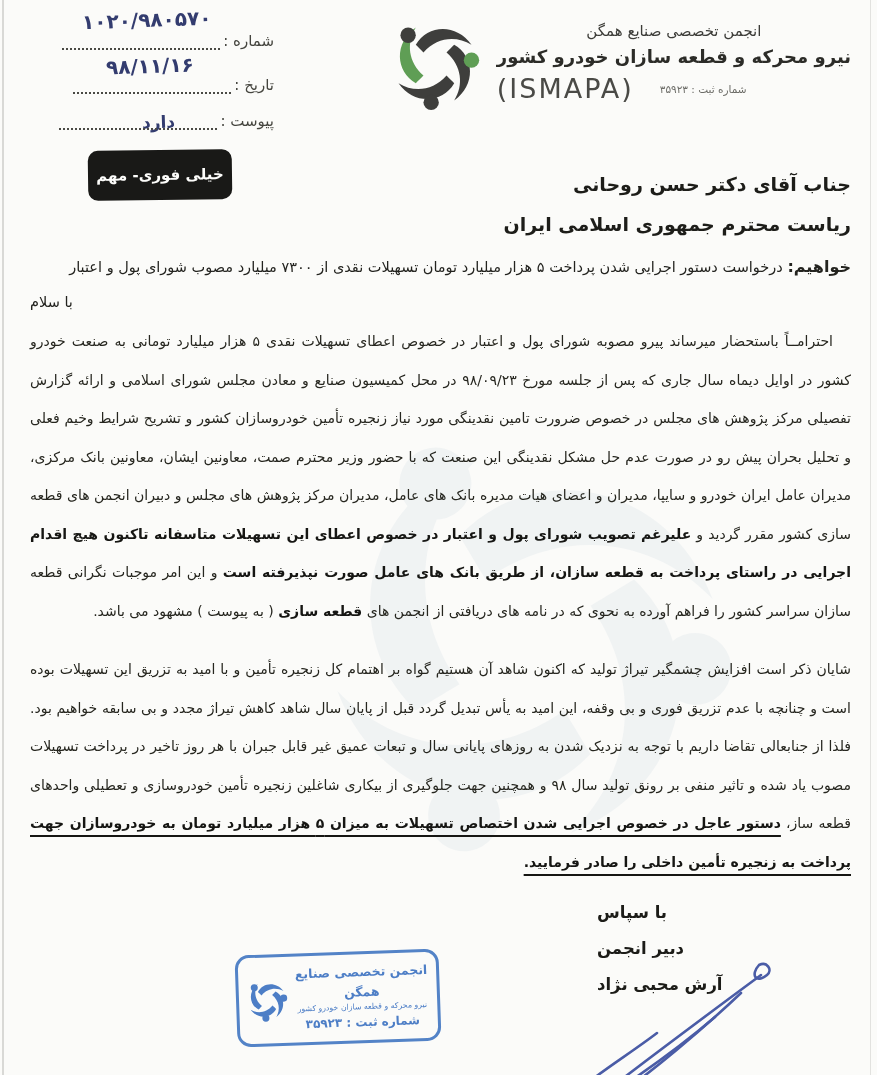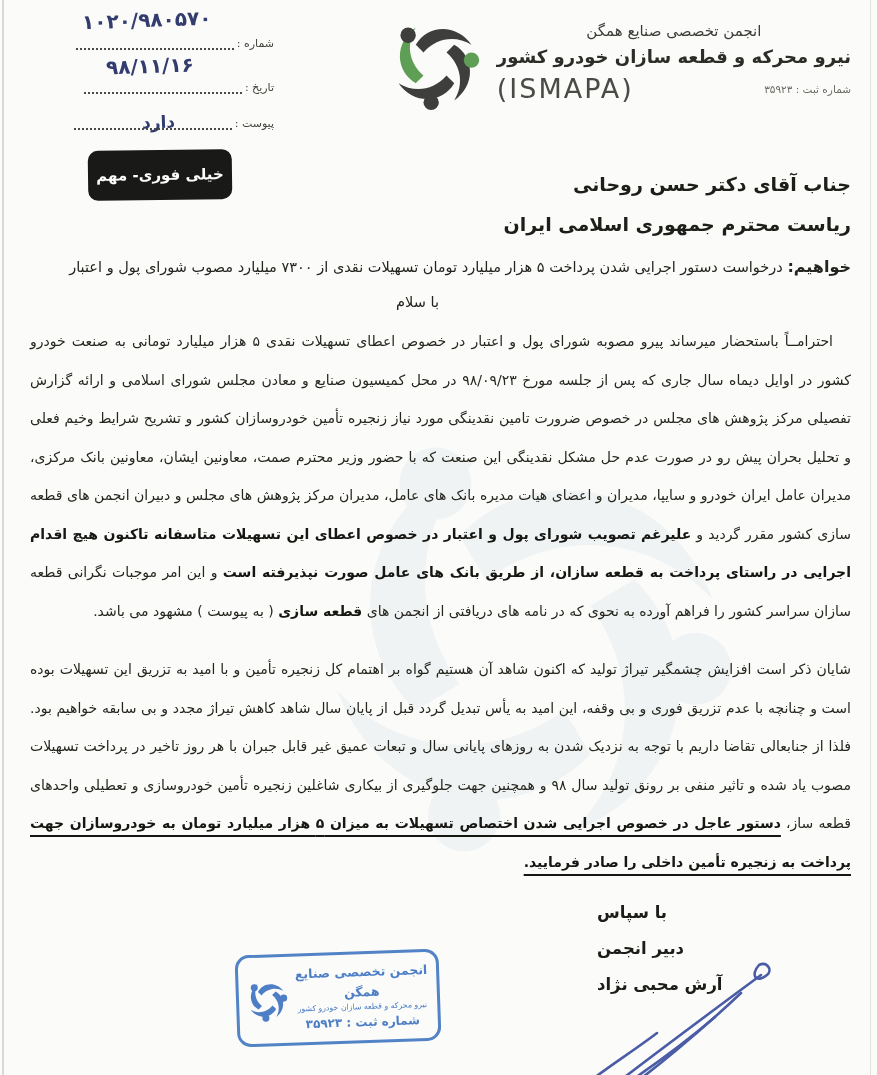--- a/index.html
+++ b/index.html
@@ -16,52 +16,52 @@
   .watermark { position:absolute; left:300px; top:420px; width:450px; height:450px;
                opacity:.08; transform:rotate(14deg); z-index:0; }
 
   .content { position:relative; z-index:1; padding:0 26px 0 30px; }
 
   
   .letterhead { position:relative; height:146px; }
   .meta-block { position:absolute; right:auto; left:34px; top:12px; width:212px; }
   .meta-row { position:relative; height:44px; }
   .meta-line { position:absolute; bottom:6px; right:0; display:flex; align-items:flex-end; direction:rtl; }
-  .meta-label { font-size:11px; color:#45453f; white-space:nowrap; padding-right:2px; }
+  .meta-label { font-size:15px; color:#45453f; white-space:nowrap; padding-right:2px; }
   .meta-dots  { display:inline-block; width:158px; border-bottom:2px dotted #4a4a45; height:4px; margin-right:3px; }
   .hand { position:absolute; color:#333c6f; font-size:20px; font-weight:bold;
           letter-spacing:1px; transform:rotate(-2deg); white-space:nowrap; }
   .hand-number { left:18px; top:-4px; }
   .hand-date   { left:42px; top:-2px; }
   .hand-attach { left:78px; top:12px; font-size:17px; }
   .meta-row.attach { height:36px; }
 
   .org-block { position:absolute; top:16px; right:0; display:flex; flex-direction:row; align-items:flex-start; }
   .org-text { text-align:center; padding-top:6px; }
   .org-line1 { font-size:15px; color:#3c3c38; letter-spacing:.5px; }
   .org-line2 { font-size:18px; font-weight:bold; color:#2c2c28; margin-top:6px; }
-  .org-row3 { display:flex; flex-direction:row-reverse; align-items:center; justify-content:space-between; margin-top:6px; gap:26px; }
+  .org-row3 { display:flex; flex-direction:row-reverse; align-items:center; justify-content:flex-start; margin-top:6px; gap:26px; }
   .org-acronym { font-size:27px; color:#4a4a46; letter-spacing:2px; direction:ltr; font-weight:500; }
   .org-reg { font-size:10.5px; color:#6b6b66; white-space:nowrap; }
   .logo-box { width:104px; height:96px; margin-right:10px; margin-left:2px; }
 
   
   .priority-stamp {
     position:absolute; left:88px; top:150px; width:144px; height:50px;
     background:#191917; border-radius:10px; transform:rotate(-.8deg);
     display:flex; align-items:center; justify-content:center; z-index:2;
   }
   .priority-stamp span { color:#fdfdfb; font-weight:bold; font-size:15px; }
 
   
   .recipient { margin-top:18px; text-align:right; }
   .recipient div { font-size:19px; font-weight:bold; line-height:40px; color:#1d1d19; }
   .subject { margin-top:10px; font-size:14.5px; line-height:26px; text-align:right; }
   .subject .lbl { font-weight:bold; font-size:16px; }
-  .greeting { margin-top:14px; margin-right:46px; font-size:14.5px; text-align:center; }
+  .greeting { margin-top:14px; margin-right:46px; font-size:14.5px; text-align:left; }
 
   
   .letter-body p {
     font-size:14px; line-height:38.5px; text-align:justify; color:#26261f;
   }
   .letter-body .p1 { margin-top:12px; text-indent:18px; }
   .letter-body .p2 { margin-top:20px; }
   .letter-body .b { font-weight:bold; color:#161613; }
   .letter-body .u { text-decoration:underline; text-decoration-thickness:1.5px; text-underline-offset:7px; }
 

